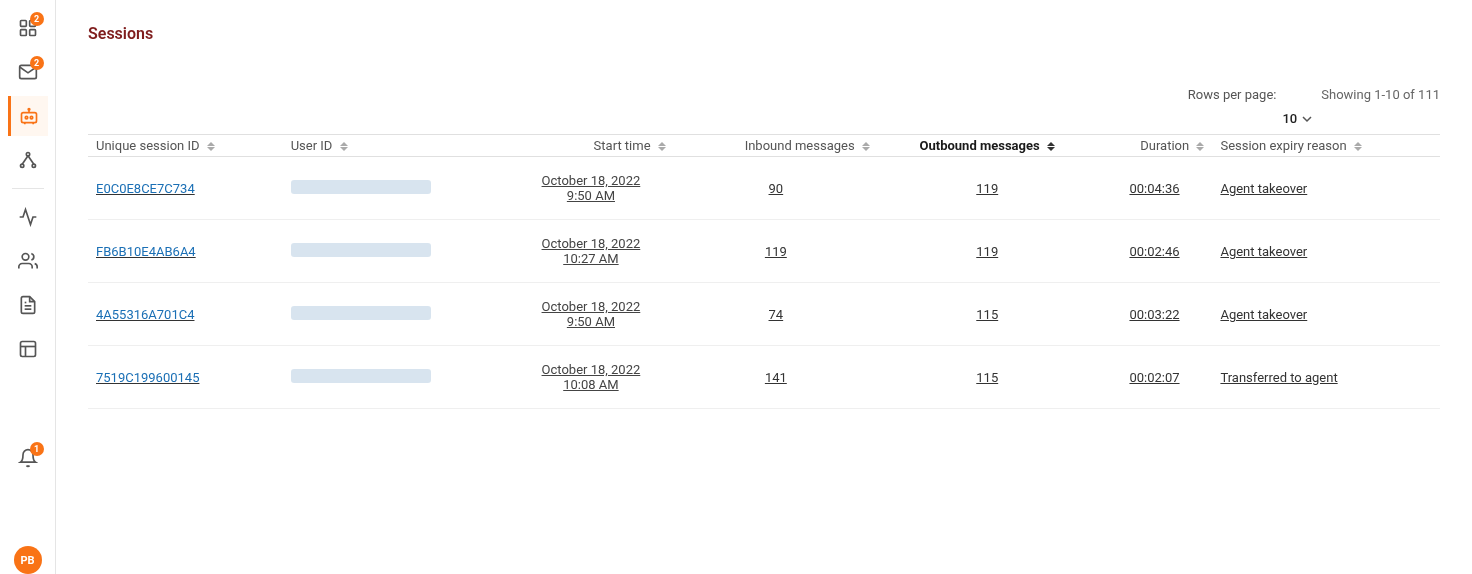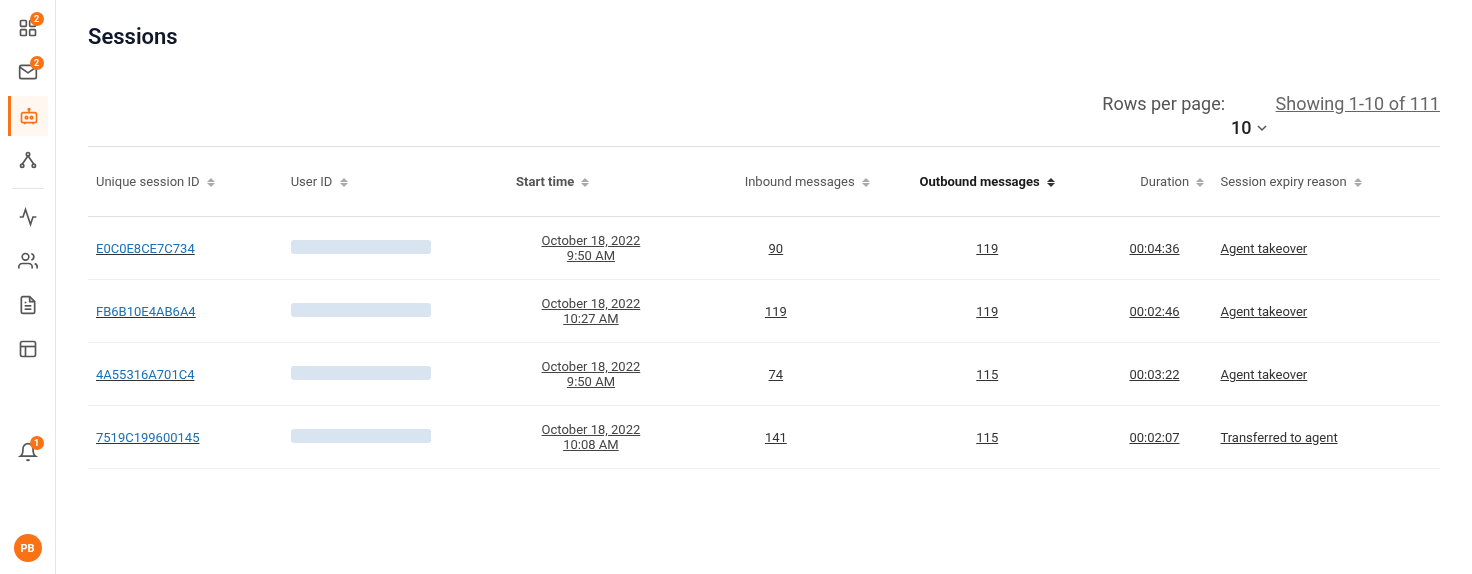--- a/index.html
+++ b/index.html
@@ -61,21 +61,20 @@
       height: 28px;
       border-radius: 50%;
       background: #f97316;
       color: white;
       font-size: 11px;
       font-weight: bold;
       display: flex;
       align-items: center;
       justify-content: center;
       margin-top: auto;
-      margin-bottom: 12px;
     }
     .sidebar-divider {
       width: 32px;
       height: 1px;
       background: #e5e5e5;
       margin: 4px 0;
     }
 
     
     .main {
@@ -83,67 +82,67 @@
       background: #fff;
       overflow: hidden;
       display: flex;
       flex-direction: column;
     }
 
     .page-header {
       padding: 24px 32px 12px;
     }
     .page-title {
-      font-size: 22px;
+      font-size: 16px;
       font-weight: 600;
-      color: #0f172a;
+      color: #7f1d1d;
     }
 
     .table-controls {
       display: flex;
       align-items: center;
       justify-content: flex-end;
       padding: 8px 32px 8px;
       gap: 8px;
-      font-size: 18px;
+      font-size: 13px;
       color: #555;
     }
     .rows-per-page {
       display: flex;
       align-items: center;
       gap: 6px;
     }
     .rpp-select {
       display: flex;
       align-items: center;
       gap: 4px;
       font-weight: 500;
       color: #222;
       cursor: pointer;
       margin-top: 48px;
     }
-    .showing-text { color: #666; text-decoration: underline; }
+    .showing-text { color: #666; }
 
     
     .table-container {
       flex: 1;
       overflow-y: auto;
       padding: 0 32px;
     }
     table {
       width: 100%;
       border-collapse: collapse;
       font-size: 13px;
     }
     thead tr {
       border-top: 1px solid #e0e0e0;
       border-bottom: 1px solid #e0e0e0;
     }
     th {
-      padding: 27px 8px;
+      padding: 3px 8px;
       text-align: left;
       color: #555;
       font-weight: 400;
       white-space: nowrap;
       vertical-align: middle;
     }
     th.sortable {
       cursor: pointer;
       user-select: none;
     }
@@ -318,21 +317,21 @@
               <span class="sort-down"></span>
             </span>
           </th>
           <th class="sortable">
             <span>User ID</span>
             <span class="sort-icon">
               <span class="sort-up"></span>
               <span class="sort-down"></span>
             </span>
           </th>
-          <th class="sortable" style="text-align:left;font-weight:bold;">
+          <th class="sortable" style="text-align:right;">
             <span>Start time</span>
             <span class="sort-icon">
               <span class="sort-up"></span>
               <span class="sort-down"></span>
             </span>
           </th>
           <th class="sortable" style="text-align:right;">
             <span>Inbound messages</span>
             <span class="sort-icon">
               <span class="sort-up"></span>

